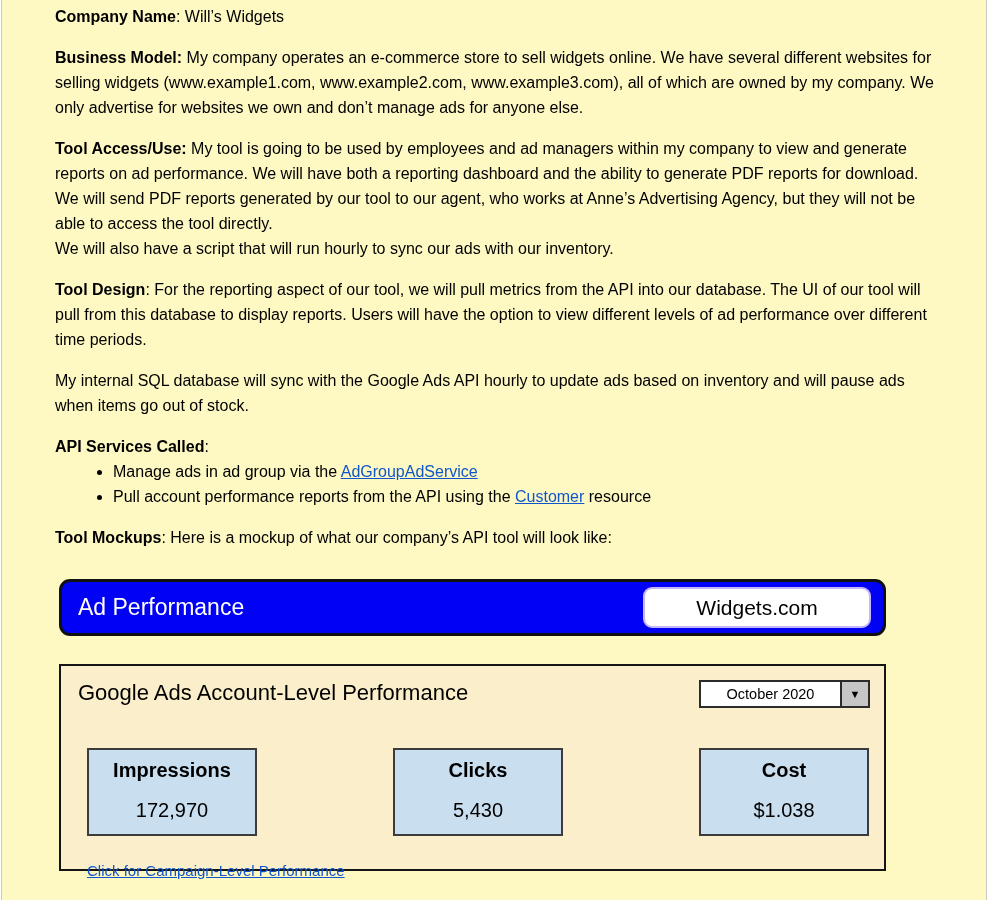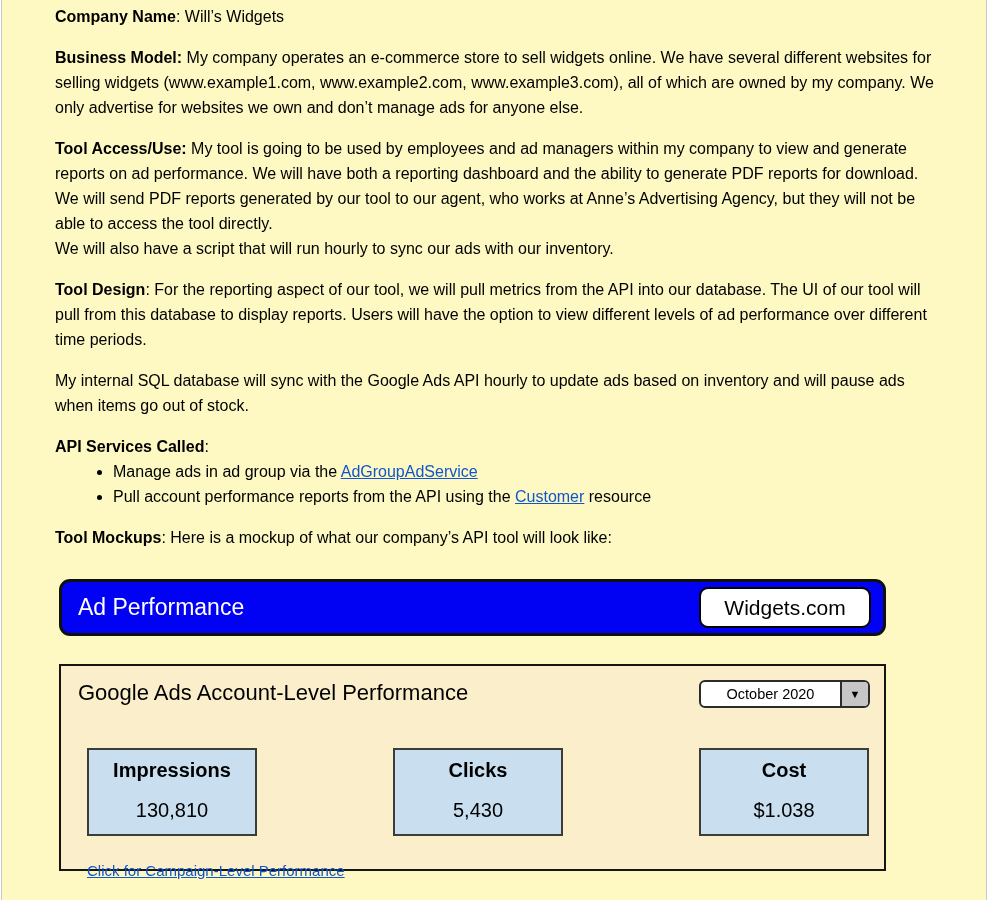--- a/index.html
+++ b/index.html
@@ -50,24 +50,24 @@
     display: flex;
     align-items: center;
     justify-content: space-between;
     padding: 0 12px 0 16px;
   }
   .mock-header-title {
     color: #ffffff;
     font-size: 23px;
   }
   .mock-site-button {
-    width: 172px; height: 41px;
+    width: 228px; height: 41px;
     box-sizing: border-box;
     background: #ffffff;
-    border: 2px solid #000000;
+    border: 2px solid #c4b5fd;
     border-radius: 9px;
     display: flex;
     align-items: center;
     justify-content: center;
     font-size: 21px;
     color: #000;
     cursor: pointer;
   }
   .mock-panel {
     margin: 28px 0 0 4px;
@@ -84,21 +84,21 @@
   }
   .panel-title {
     font-size: 22px;
     line-height: 28px;
   }
   .dropdown {
     display: flex;
     height: 28px;
     box-sizing: border-box;
     border: 2px solid #2b2b2b;
-    border-radius: 6px;
+    border-radius: 0;
     overflow: hidden;
     background: #ffffff;
     cursor: pointer;
     margin-top: 1px;
   }
   .dropdown-value {
     width: 139px;
     display: flex;
     align-items: center;
     justify-content: center;
@@ -177,21 +177,21 @@
         <span class="panel-title">Google Ads Account-Level Performance</span>
         <div class="dropdown">
           <span class="dropdown-value">October 2020</span>
           <span class="dropdown-arrow">▼</span>
         </div>
       </div>
 
       <div class="cards-row">
         <div class="metric-card">
           <span class="metric-label">Impressions</span>
-          <span class="metric-value">130,810</span>
+          <span class="metric-value">172,970</span>
         </div>
         <div class="metric-card">
           <span class="metric-label">Clicks</span>
           <span class="metric-value">5,430</span>
         </div>
         <div class="metric-card">
           <span class="metric-label">Cost</span>
           <span class="metric-value">$1.038</span>
         </div>
       </div>

